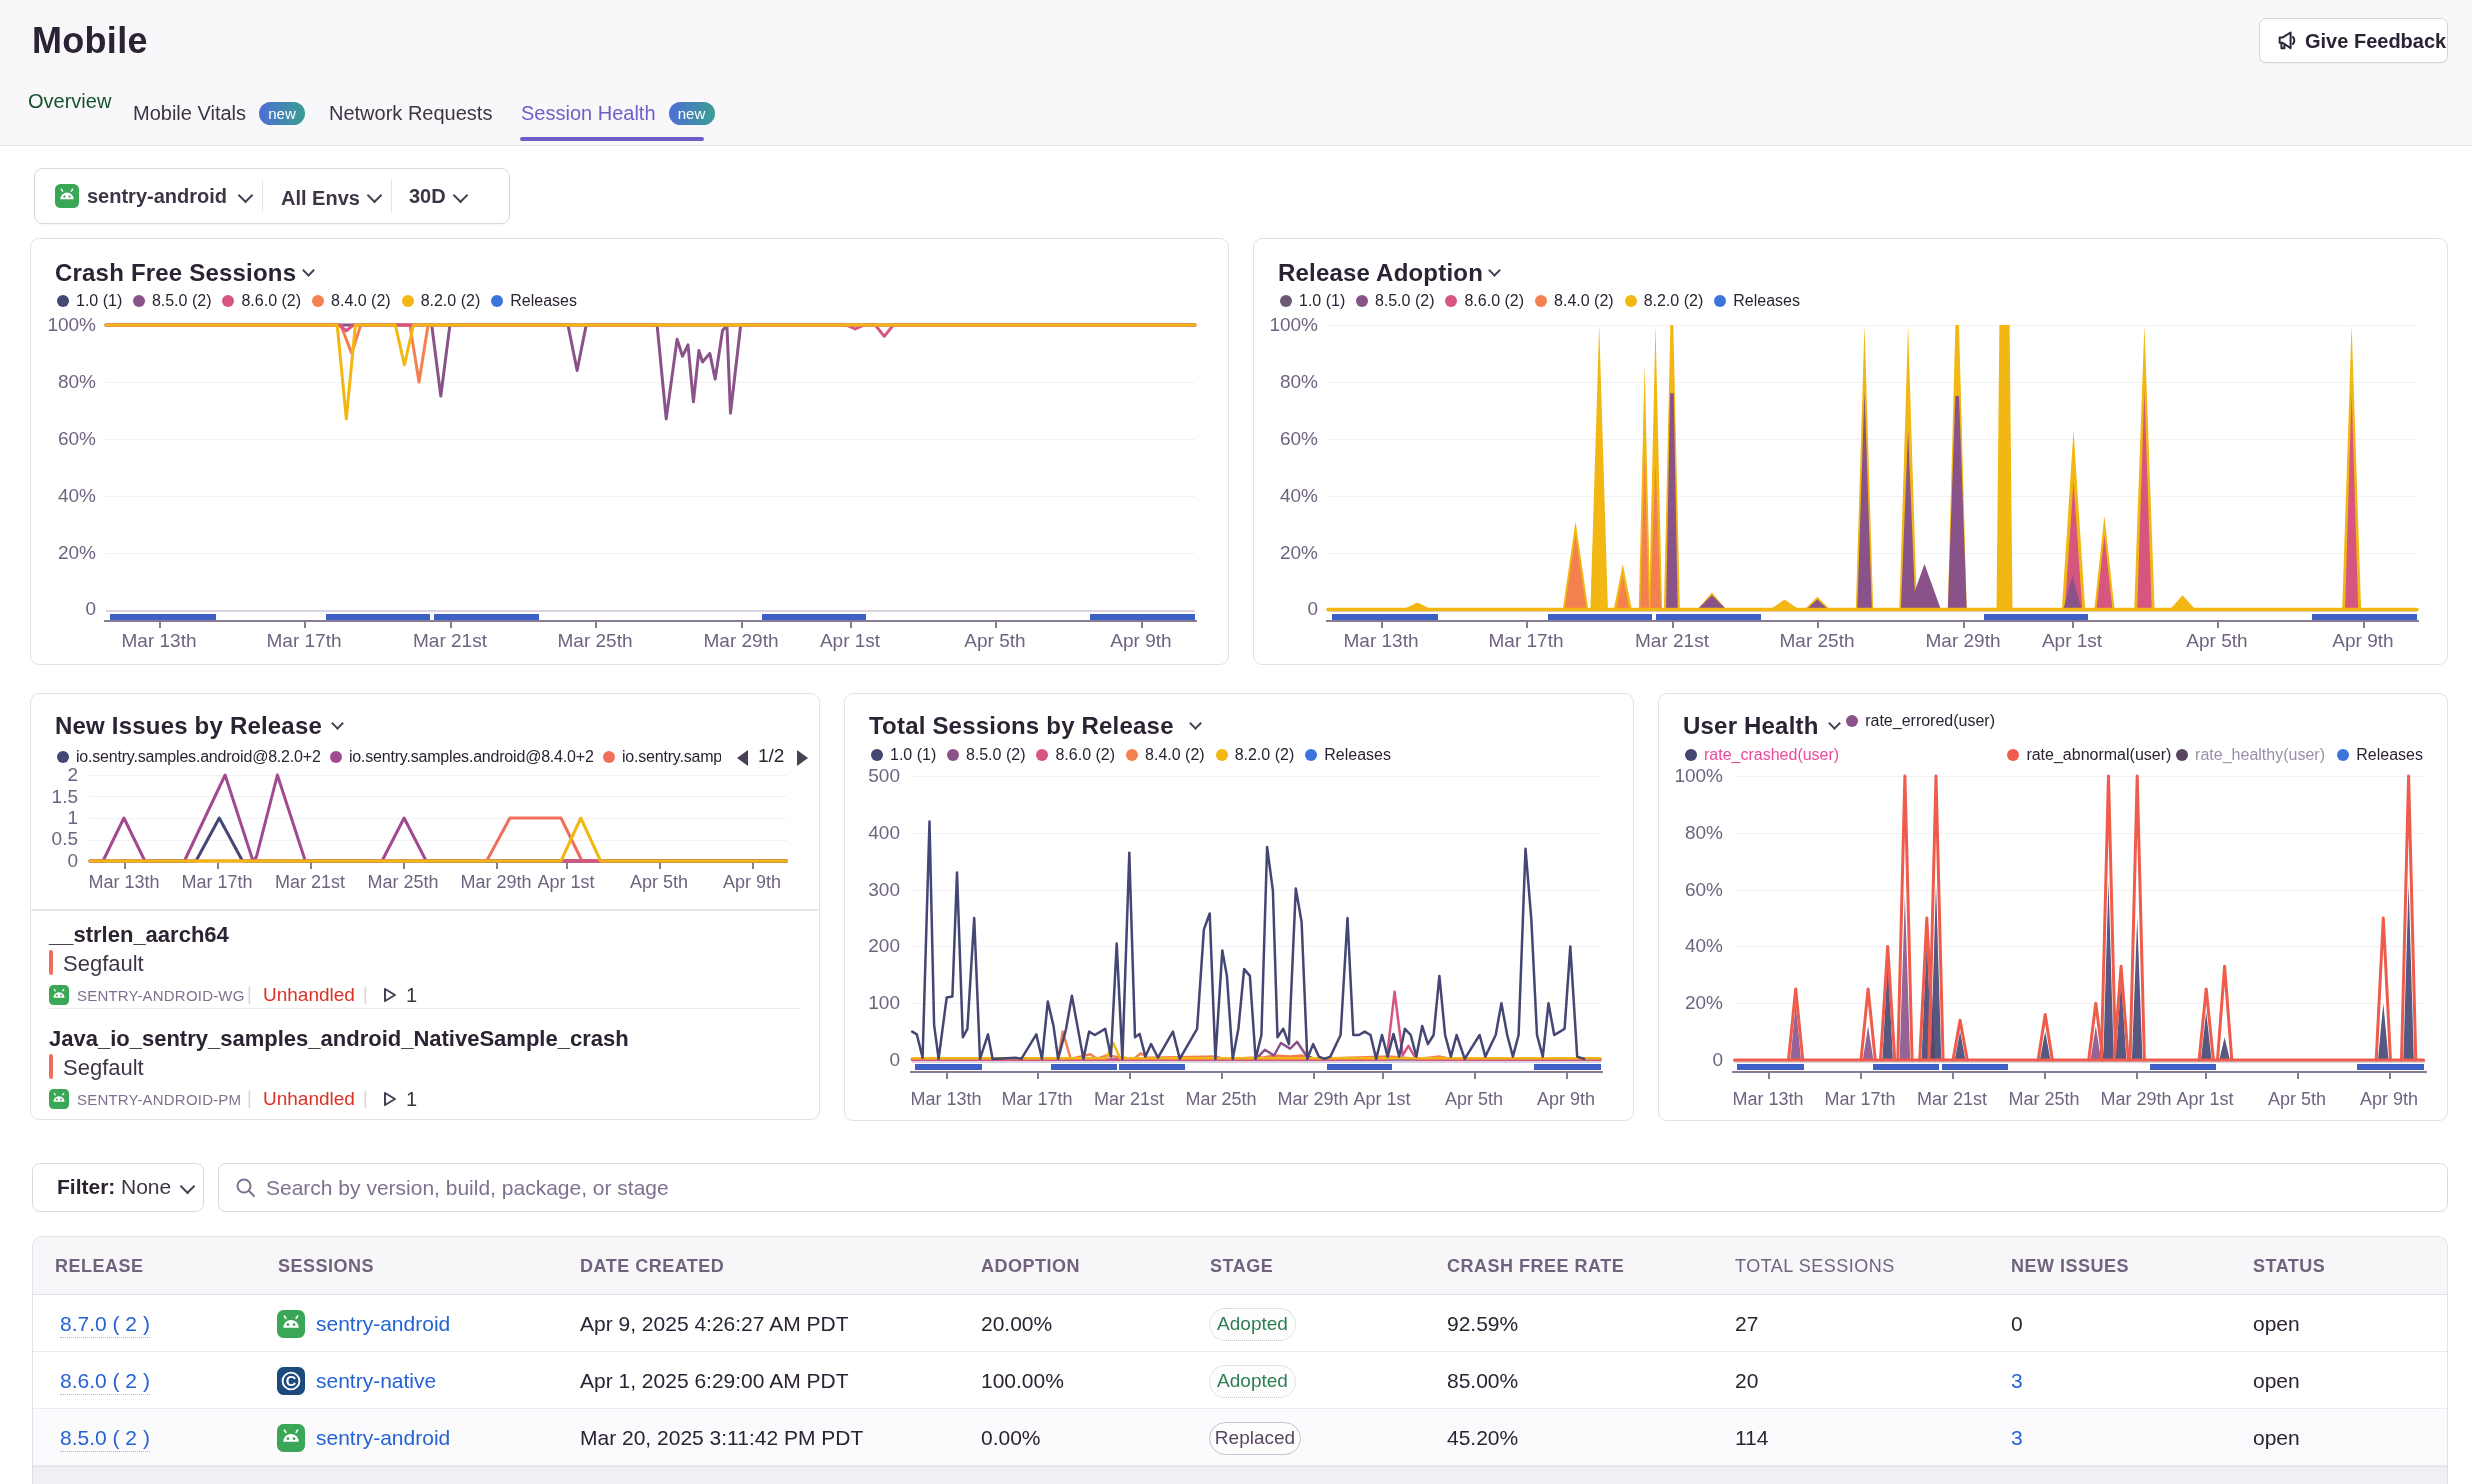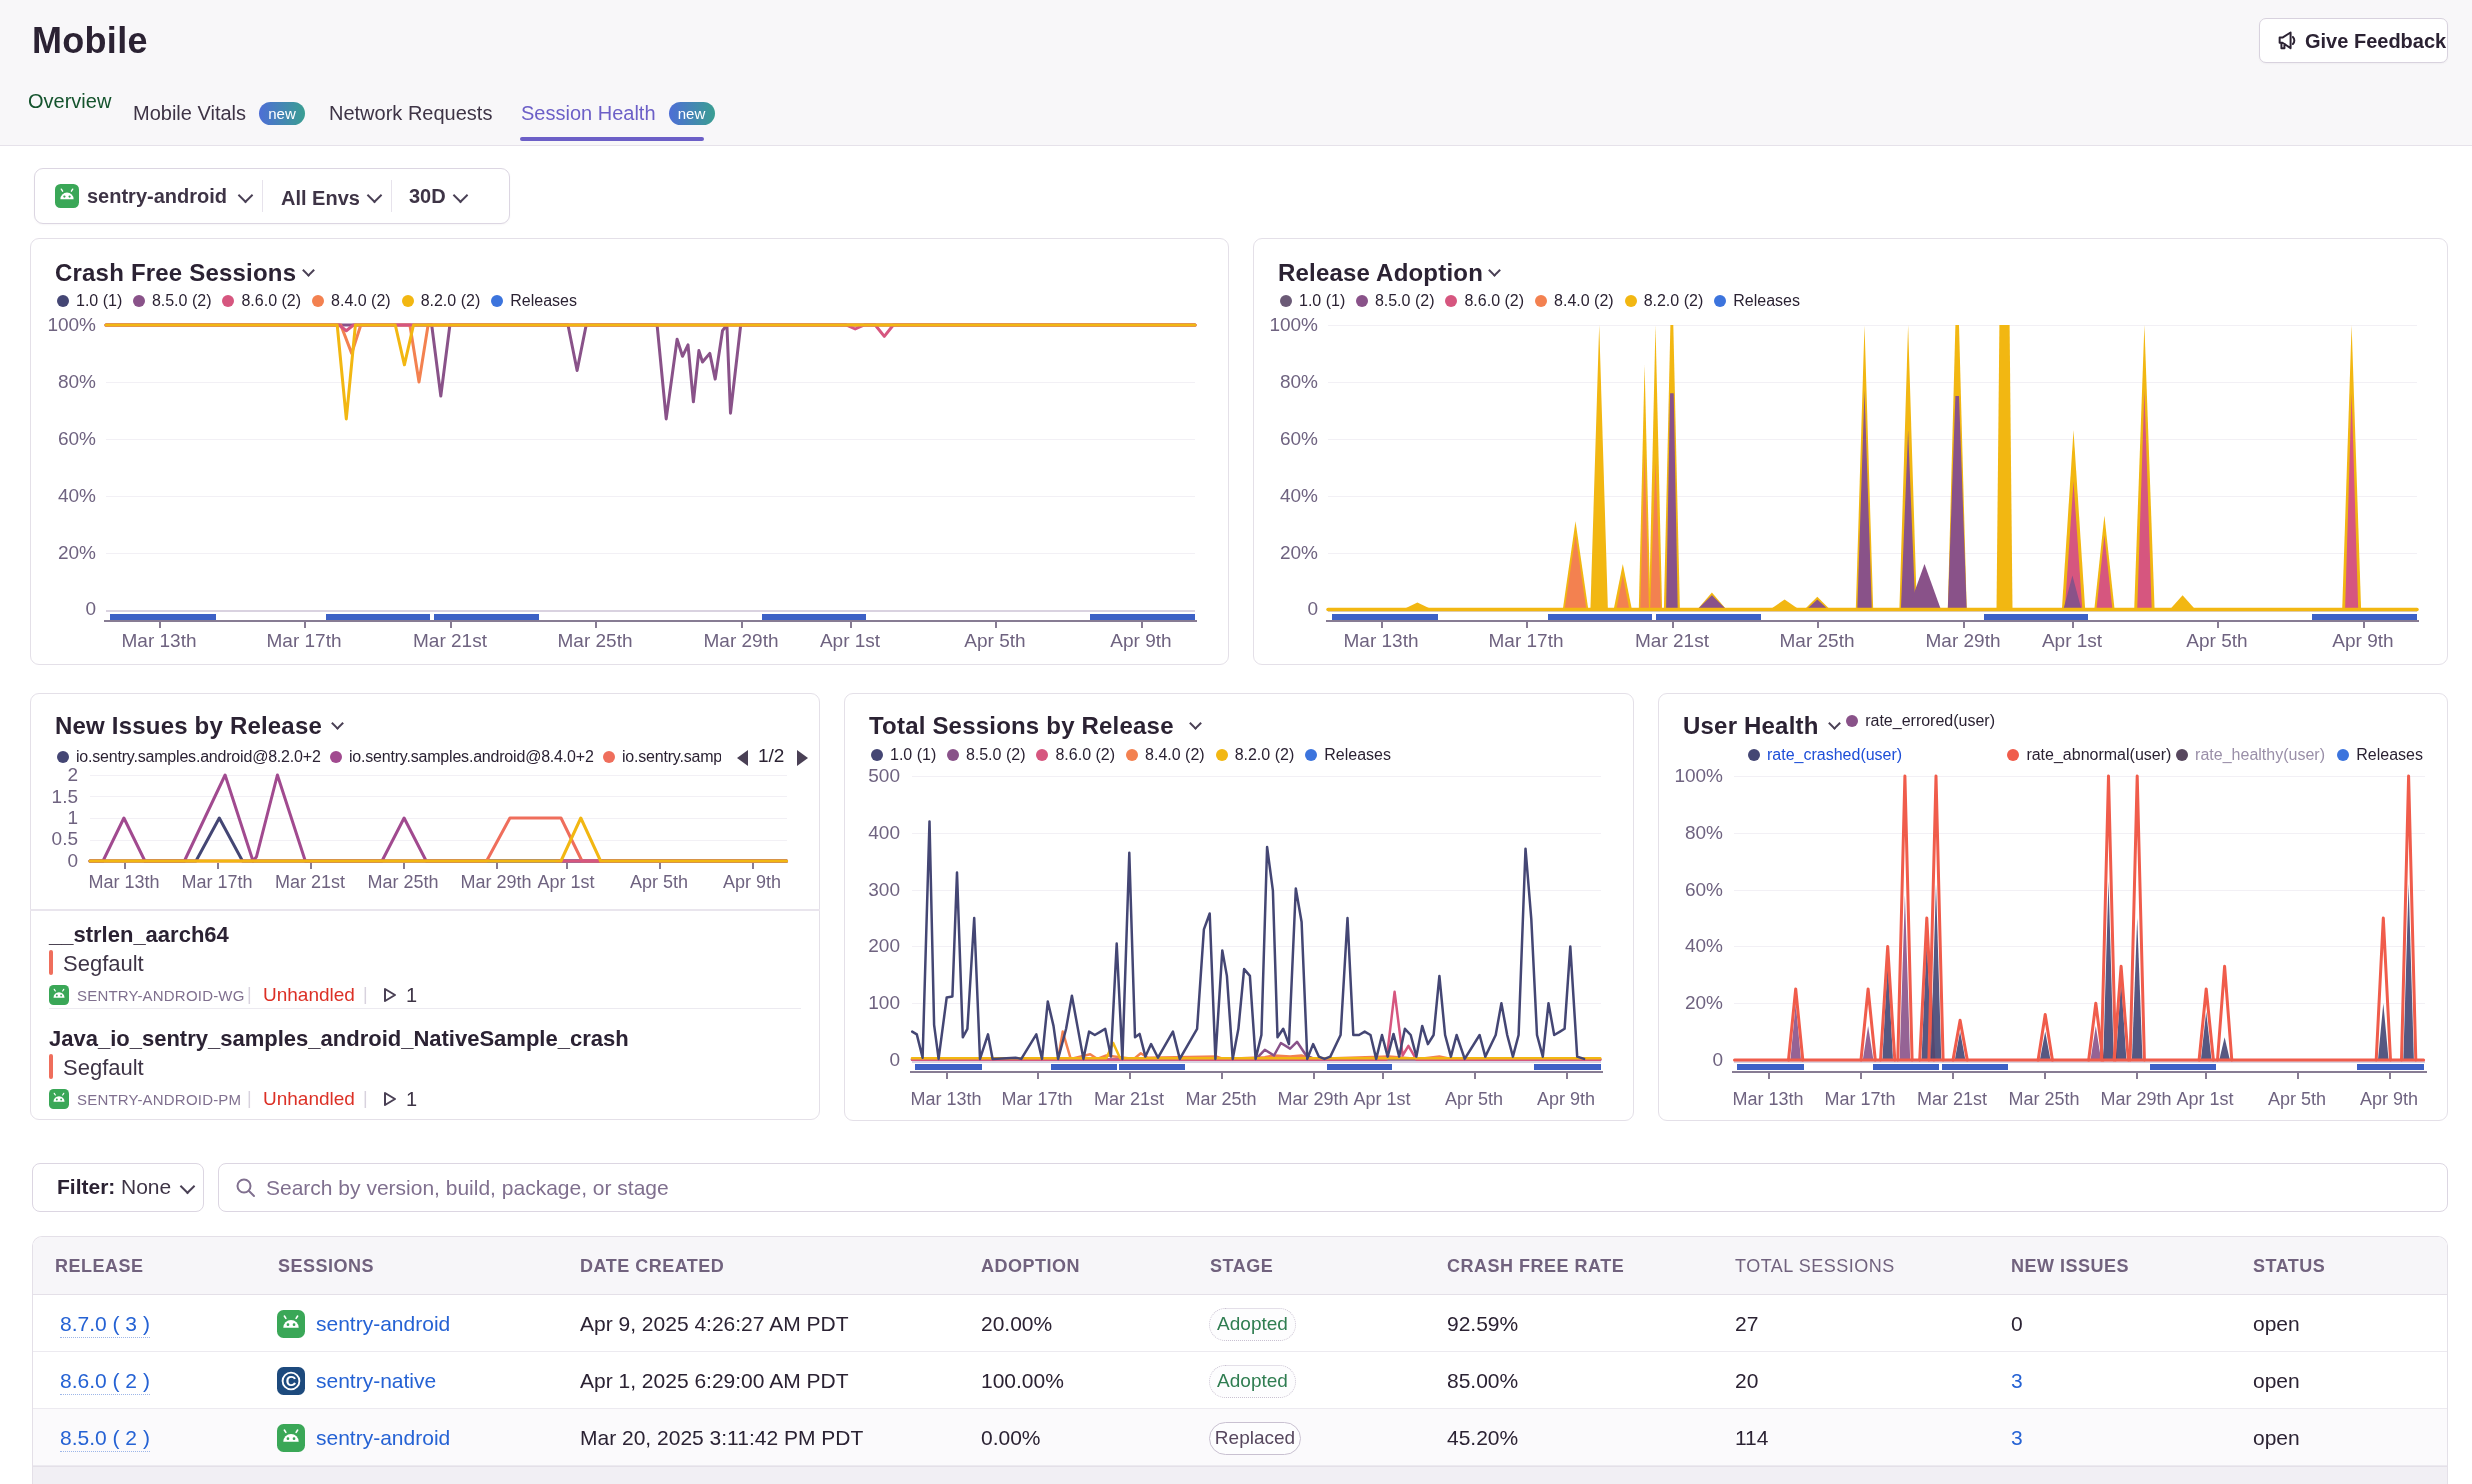--- a/index.html
+++ b/index.html
@@ -311,21 +311,21 @@
 <svg style="left:0;top:0" width="2472" height="1484" viewBox="0 0 2472 1484">
     <polyline points="912.0,1058.9 1058.1,1058.9 1062.7,1031.6 1070.7,1058.9 1090.2,1054.3 1097.1,1058.9 1106.3,1055.5 1133.9,1058.9 1140.8,1053.2 1147.7,1057.7 1216.6,1056.6 1223.5,1058.9 1264.8,1057.2 1274.0,1055.5 1290.1,1056.6 1301.6,1055.5 1310.8,1058.9 1388.9,1056.6 1418.7,1058.9 1439.4,1056.6 1450.9,1058.9 1600.2,1058.9" fill="none" stroke="#f38150" stroke-width="2.5" stroke-linejoin="round" stroke-linecap="round"></polyline>
     <polyline points="912.0,1059.4 1255.6,1059.4 1264.8,1049.8 1274.0,1055.5 1280.9,1043.0 1290.1,1048.6 1297.0,1041.8 1306.2,1055.5 1315.4,1059.4 1600.2,1059.4" fill="none" stroke="#895289" stroke-width="2.5" stroke-linejoin="round" stroke-linecap="round"></polyline>
     <polyline points="912.0,1059.7 1386.6,1059.7 1394.6,991.8 1402.6,1055.5 1408.4,1045.8 1416.4,1059.7 1600.2,1059.7" fill="none" stroke="#d6567f" stroke-width="2.5" stroke-linejoin="round" stroke-linecap="round"></polyline>
     <polyline points="912.0,1058.3 1106.3,1058.3 1113.2,1043.0 1120.1,1058.3 1600.2,1058.3" fill="none" stroke="#f2b712" stroke-width="2.5" stroke-linejoin="round" stroke-linecap="round"></polyline>
     <polyline points="912.2,1031.6 916.8,1034.4 922.6,1057.7 929.5,821.4 934.1,1024.8 938.6,1058.9 946.7,997.5 952.4,996.4 957.0,872.6 962.8,1037.3 967.4,1028.8 974.2,918.0 980.0,1058.9 988.0,1034.4 992.6,1058.9 1015.6,1057.7 1021.3,1058.9 1036.3,1034.4 1042.0,1058.9 1047.8,1001.5 1053.5,1025.9 1058.1,1058.9 1066.1,1028.8 1071.9,995.8 1077.6,1027.1 1083.4,1058.9 1089.1,1031.6 1094.8,1035.0 1100.6,1031.6 1105.2,1028.8 1110.9,1056.6 1116.7,943.6 1122.4,1058.9 1129.3,852.7 1135.0,1037.3 1139.6,1033.9 1145.4,1056.6 1151.1,1044.1 1158.0,1057.7 1172.9,1031.6 1179.8,1058.9 1197.1,1028.8 1203.9,929.4 1209.7,913.5 1215.4,1058.9 1222.3,950.4 1226.9,975.9 1232.7,1058.9 1238.4,1028.8 1244.1,969.1 1249.9,975.9 1255.6,1058.9 1261.4,1035.0 1267.1,847.0 1272.9,890.7 1277.5,1037.3 1283.2,1028.8 1288.9,1044.1 1295.8,888.5 1301.6,922.0 1307.3,1058.9 1313.1,1044.1 1318.8,1056.6 1324.5,1058.9 1330.3,1056.6 1340.6,1035.0 1347.5,918.0 1353.3,1035.0 1359.0,1035.0 1364.7,1031.6 1370.5,1035.0 1376.2,1058.9 1382.0,1035.0 1387.7,1056.6 1393.5,1033.9 1399.2,1056.6 1404.9,1028.8 1410.7,1035.0 1416.4,1056.6 1422.2,1025.9 1427.9,1044.1 1433.6,1035.0 1439.4,975.9 1445.1,1035.0 1450.9,1056.6 1456.6,1035.0 1464.7,1058.9 1479.6,1035.0 1485.3,1056.6 1495.7,1035.0 1501.4,1003.2 1507.2,1035.0 1512.9,1056.6 1518.6,1035.0 1525.5,848.7 1531.3,919.1 1537.0,1035.0 1542.8,1056.6 1548.5,1003.2 1554.2,1035.0 1560.0,1031.6 1564.6,1028.8 1570.3,946.4 1577.2,1056.6 1584.1,1058.9" fill="none" stroke="#444674" stroke-width="2.5" stroke-linejoin="round" stroke-linecap="round"></polyline>
   </svg>
 <div class="card" style="left:1658px;top:693px;width:790px;height:428px"></div>
 <div class="ct" style="left:1683px;top:712px">User Health</div>
 <div class="chev" style="left:1830px;top:719px;width:9px;height:9px;border-width:2.5px"></div>
-<div class="lg" style="left:1748px;top:746px;color:#1d4ed8;font-size:16px"><span class="dot" style="background:#444674;width:12px;height:12px;margin-right:7px"></span>rate_crashed(user)</div>
+<div class="lg" style="left:1685px;top:746px;color:#ec4899;font-size:16px"><span class="dot" style="background:#444674;width:12px;height:12px;margin-right:7px"></span>rate_crashed(user)</div>
 <div class="lg" style="left:1846.2px;top:712px;color:#2b2233;font-size:16px"><span class="dot" style="background:#895289;width:12px;height:12px;margin-right:7px"></span>rate_errored(user)</div>
 <div class="lg" style="left:2007.4px;top:746px;color:#2b2233;font-size:16px"><span class="dot" style="background:#f05c4b;width:12px;height:12px;margin-right:7px"></span>rate_abnormal(user)</div>
 <div class="lg" style="left:2176.12px;top:746px;color:#9a8fa8;font-size:16px"><span class="dot" style="background:#57475e;width:12px;height:12px;margin-right:7px"></span>rate_healthy(user)</div>
 <div class="lg" style="left:2337.3199999999997px;top:746px;color:#2b2233;font-size:16px"><span class="dot" style="background:#3c74dd;width:12px;height:12px;margin-right:7px"></span>Releases</div>
 <div class="grid" style="left:1734px;top:776px;width:691px"></div>
 <div class="axr" style="left:1633px;top:765px;width:90px">100%</div>
 <div class="grid" style="left:1734px;top:833px;width:691px"></div>
 <div class="axr" style="left:1633px;top:822px;width:90px">80%</div>
 <div class="grid" style="left:1734px;top:890px;width:691px"></div>
 <div class="axr" style="left:1633px;top:879px;width:90px">60%</div>
@@ -407,21 +407,21 @@
 <div class="abs" style="left:55px;top:1256px;font-size:18px;font-weight:bold;color:#71627e;letter-spacing:.5px">RELEASE</div>
 <div class="abs" style="left:278px;top:1256px;font-size:18px;font-weight:bold;color:#71627e;letter-spacing:.5px">SESSIONS</div>
 <div class="abs" style="left:580px;top:1256px;font-size:18px;font-weight:bold;color:#71627e;letter-spacing:.5px">DATE CREATED</div>
 <div class="abs" style="left:981px;top:1256px;font-size:18px;font-weight:bold;color:#71627e;letter-spacing:.5px">ADOPTION</div>
 <div class="abs" style="left:1210px;top:1256px;font-size:18px;font-weight:bold;color:#71627e;letter-spacing:.5px">STAGE</div>
 <div class="abs" style="left:1447px;top:1256px;font-size:18px;font-weight:bold;color:#71627e;letter-spacing:.5px">CRASH FREE RATE</div>
 <div class="abs" style="left:1735px;top:1256px;font-size:18px;font-weight:normal;color:#71627e;letter-spacing:.5px">TOTAL SESSIONS</div>
 <div class="abs" style="left:2011px;top:1256px;font-size:18px;font-weight:bold;color:#71627e;letter-spacing:.5px">NEW ISSUES</div>
 <div class="abs" style="left:2253px;top:1256px;font-size:18px;font-weight:bold;color:#71627e;letter-spacing:.5px">STATUS</div>
 <div class="abs" style="left:33px;top:1295px;width:2414px;height:57px;background:#fff;border-bottom:1px solid #eceaf0"></div>
-<div class="abs" style="left:60px;top:1312px;font-size:21px;color:#2562d4;border-bottom:1.5px dotted #9db6e8;padding-bottom:1px">8.7.0 ( 3 )</div>
+<div class="abs" style="left:60px;top:1312px;font-size:21px;color:#2562d4;border-bottom:1.5px dotted #9db6e8;padding-bottom:1px">8.7.0 ( 2 )</div>
 <svg style="left:277px;top:1310px" width="28" height="28" viewBox="0 0 24 24">
     <rect x="0" y="0" width="24" height="24" rx="5.5" fill="#3aa757"></rect>
     <path d="M5.4 15.2 a6.6 6.6 0 0 1 13.2 0 z" fill="#fff"></path>
     <circle cx="9.4" cy="12.6" r="1.15" fill="#3aa757"></circle>
     <circle cx="14.6" cy="12.6" r="1.15" fill="#3aa757"></circle>
     <line x1="7.6" y1="7.2" x2="6.3" y2="5.2" stroke="#fff" stroke-width="1.4" stroke-linecap="round"></line>
     <line x1="16.4" y1="7.2" x2="17.7" y2="5.2" stroke="#fff" stroke-width="1.4" stroke-linecap="round"></line>
   </svg>
 <div class="abs" style="left:316px;top:1312px;font-size:21px;color:#2562d4">sentry-android</div>
 <div class="abs" style="left:580px;top:1312px;font-size:21px;color:#2b2233">Apr 9, 2025 4:26:27 AM PDT</div>

